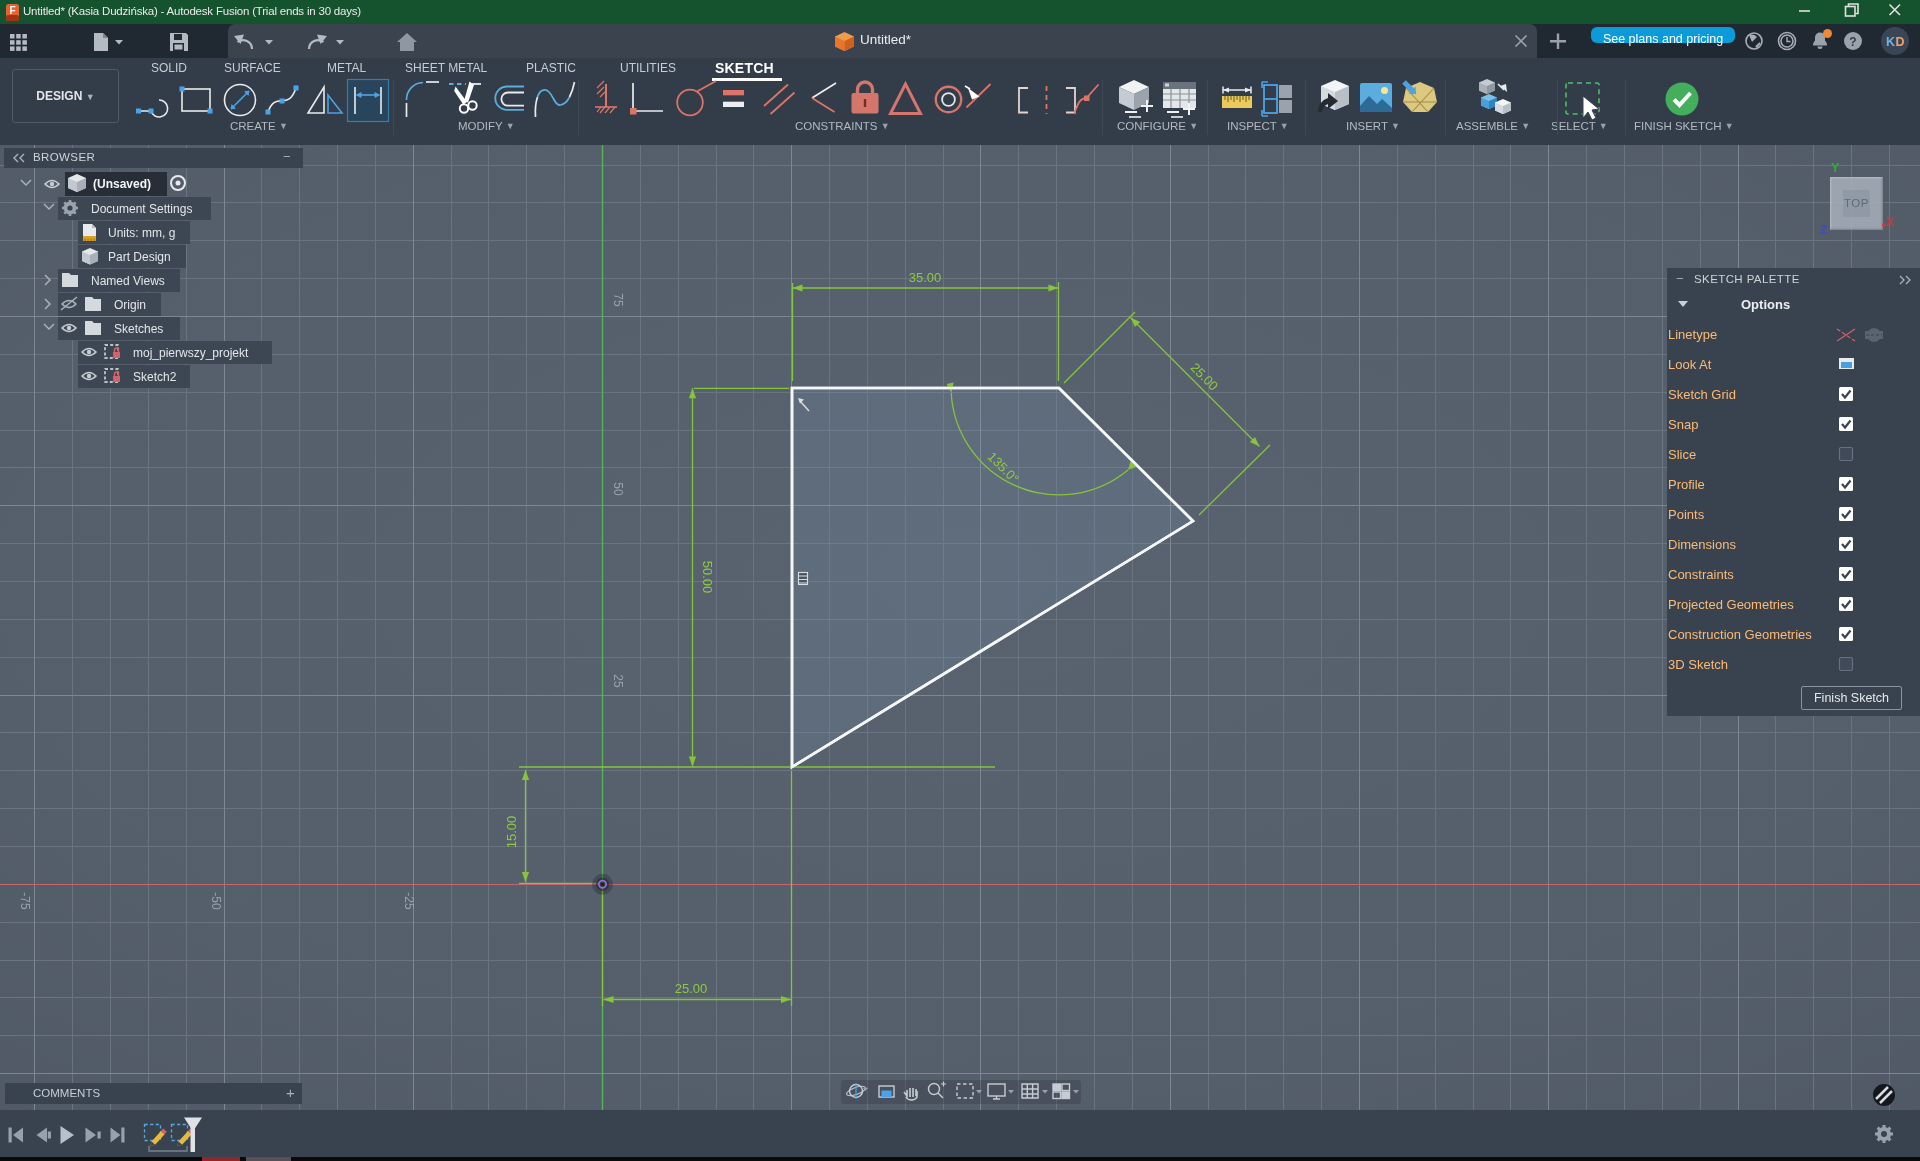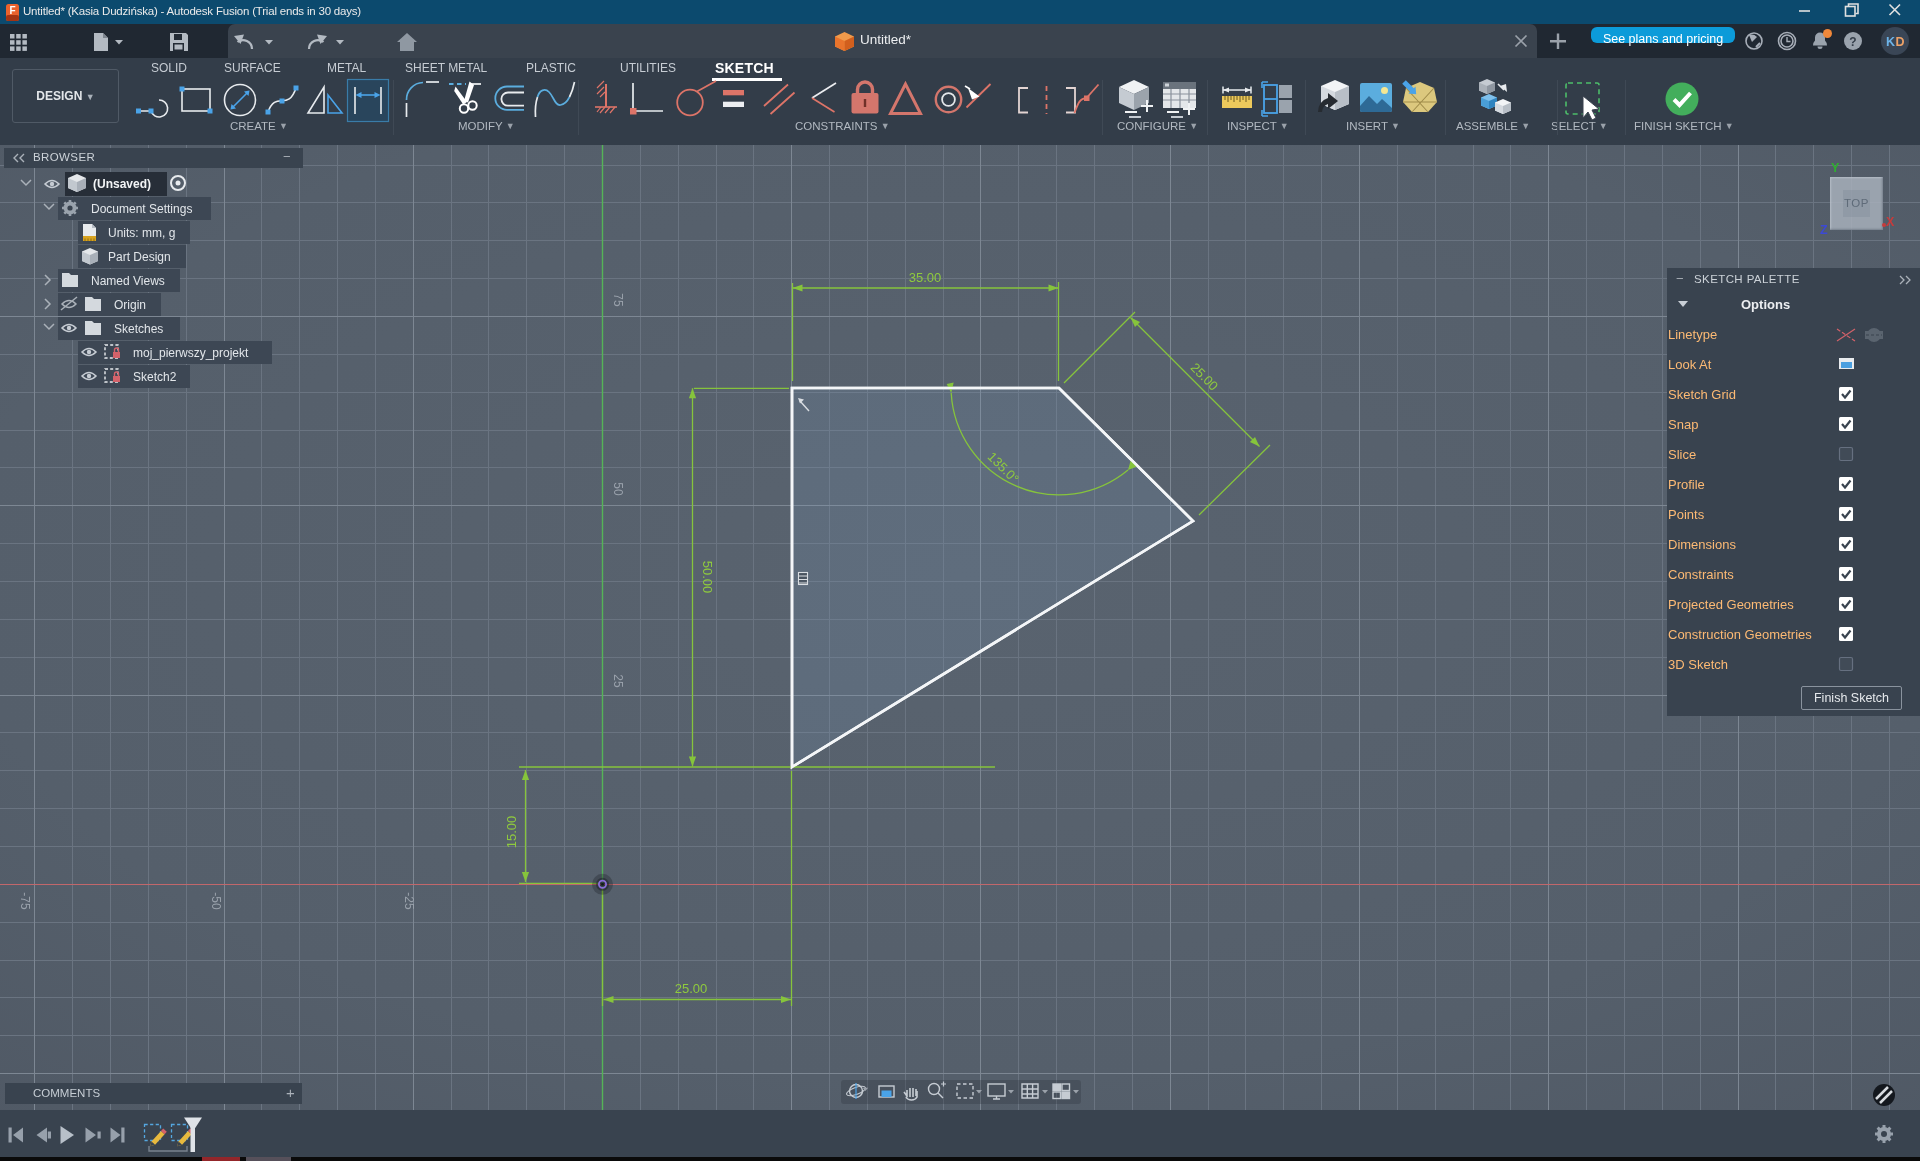--- a/index.html
+++ b/index.html
@@ -1,20 +1,20 @@
 <!DOCTYPE html>
 <html><head>
 <meta charset="utf-8">
 <style>
   * { margin:0; padding:0; box-sizing:border-box; }
   html,body { width:1920px; height:1161px; overflow:hidden; background:#000;
     font-family:"Liberation Sans", sans-serif; }
   .abs { position:absolute; }
   #app { position:relative; width:1920px; height:1161px; background:#535d6a; }
-  #titlebar { position:absolute; left:0; top:0; width:1920px; height:24px; background:#0c4a6e; }
+  #titlebar { position:absolute; left:0; top:0; width:1920px; height:24px; background:#14532d; }
   #row2 { position:absolute; left:0; top:24px; width:1920px; height:34px; background:#202832; }
   #doctab { position:absolute; left:228px; top:24px; width:1309px; height:34px; background:#3a434e;
     border-radius:7px 7px 0 0; }
   #planbtn { position:absolute; left:1591px; top:27px; width:144px; height:16px; background:#0c9bd9;
     border-radius:6px; color:#fff; font-size:12.5px; text-align:center; line-height:24px; }
   #ribbon { position:absolute; left:0; top:58px; width:1920px; height:87px; background:#333d49; }
   .rtab { position:absolute; top:61px; font-size:12px; color:#c6ccd3; }
   .rtabB { position:absolute; top:60px; font-size:14px; color:#fff; font-weight:bold; letter-spacing:0.2px; }
   #designbox { position:absolute; left:12px; top:69px; width:107px; height:54px;
     border:1px solid #505a66; border-radius:3px; color:#e4e7ea; font-size:12px; font-weight:bold;

